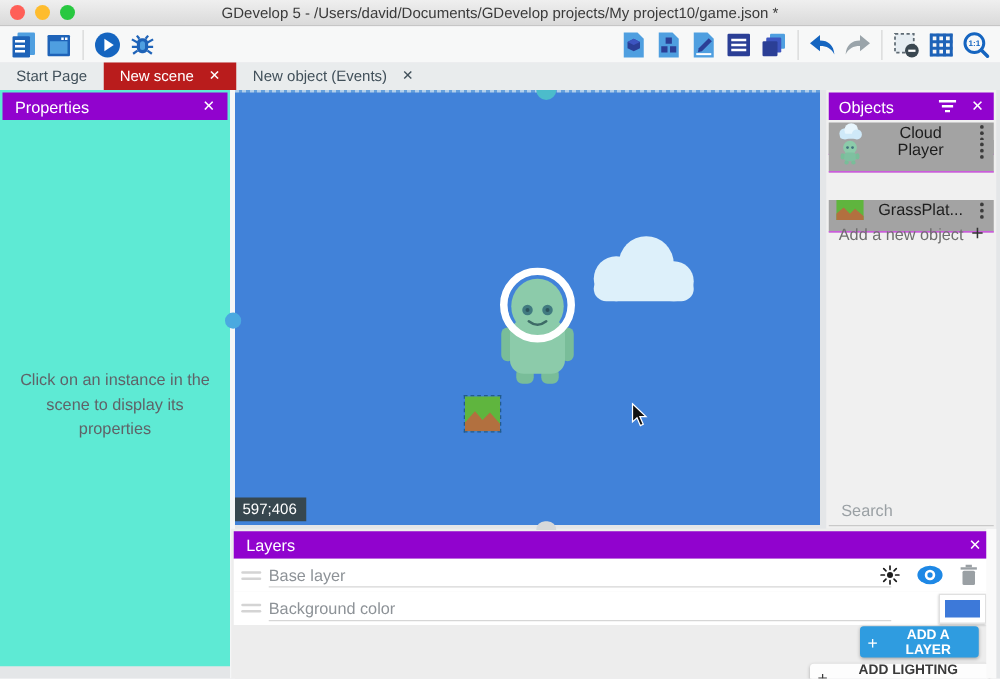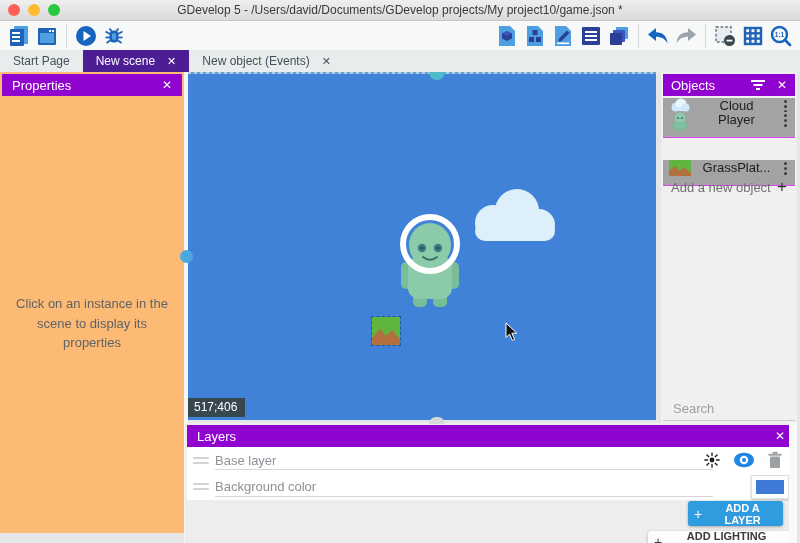--- a/index.html
+++ b/index.html
@@ -13,29 +13,29 @@
 
   
   .toolbar{position:absolute;left:0;top:21px;right:0;height:29px;background:#f7f8f8;display:flex;align-items:center;padding:0 5px}
   .tbtn{width:28px;height:26px;display:flex;align-items:center;justify-content:center;cursor:pointer}
   .sep{width:1px;height:24px;background:#d6d6d6;margin:0 5px}
   .spacer{flex:1}
 
   
   .tabbar{position:absolute;left:0;top:50px;right:0;height:22px;background:#e9eced;display:flex;align-items:stretch}
   .tab{display:flex;align-items:center;gap:12px;font-size:12px;color:#41505a;padding:0 13px;cursor:pointer;white-space:nowrap}
-  .tab.active{background:#4c1d95;color:#fff}
+  .tab.active{background:#b91c1c;color:#fff}
   .tclose{font-size:11px;line-height:1;cursor:pointer}
 
   
   .phead{position:absolute;height:22px;background:#9103ce;color:#fff;display:flex;align-items:center;font-size:13px;padding:0 10px}
   .phead .x{margin-left:auto;font-size:12px;cursor:pointer}
 
   
-  .props{position:absolute;left:0;top:72px;width:184px;bottom:10px;background:#fdba74}
+  .props{position:absolute;left:0;top:72px;width:184px;bottom:10px;background:#5eead4}
   .props .phead{left:2px;right:2px;top:2px}
   .props-msg{position:absolute;left:10px;right:10px;top:222px;text-align:center;font-size:13px;color:#5f6368;line-height:1.5}
 
   
   .vsplit{position:absolute;left:184px;top:72px;width:4px;bottom:0;background:#f5f6f7}
   .vdot{position:absolute;left:180px;top:250px;width:13px;height:13px;border-radius:50%;background:#4aa9e0;cursor:col-resize;z-index:5}
 
   
   .scene{position:absolute;left:188px;top:72px;width:468px;height:348px;background:#4182d9;overflow:hidden}
   .scene-edge{position:absolute;left:0;top:0;right:0;height:2px;background:repeating-linear-gradient(90deg,#cfe3ef 0 3px,#6ea7dd 3px 6px);opacity:.8}
@@ -270,21 +270,21 @@
 
     <svg class="grass" viewBox="0 0 28 28">
       <rect x="0" y="0" width="28" height="28" fill="#5fb53e"></rect>
       <polygon points="0,28 0,21 8,12 14,19 20,13 28,22 28,28" fill="#b2703f"></polygon>
     </svg>
 
     <svg class="cursor" width="14" height="20" viewBox="0 0 14 20">
       <polygon points="1,1 1,15.5 4.6,12.2 7.3,18.5 9.6,17.4 6.9,11.2 11.8,11.2" fill="#111" stroke="#fff" stroke-width="1"></polygon>
     </svg>
 
-    <div class="coords">517;406</div>
+    <div class="coords">597;406</div>
   </div>
   <div class="topnotch"></div>
 
   <div class="objects">
     <div class="phead">
       <span>Objects</span>
       <span class="ohead-ic">
         <svg width="14" height="10" viewBox="0 0 14 10">
           <rect x="0" y="0" width="14" height="2" fill="#fff"></rect>
             <rect x="2.5" y="4" width="9" height="2" fill="#fff"></rect>

